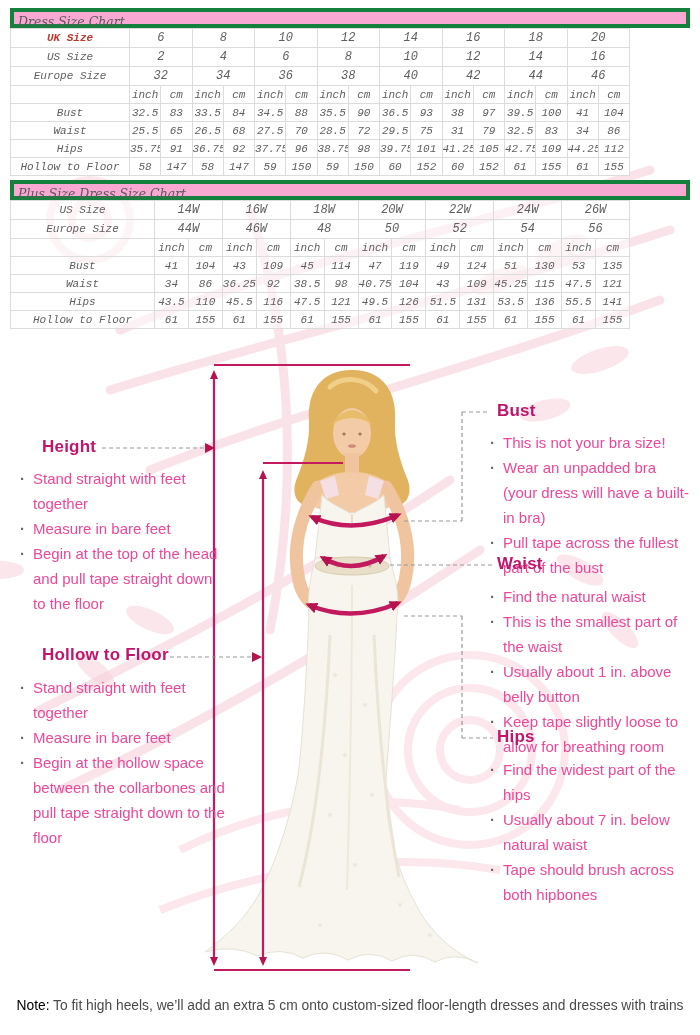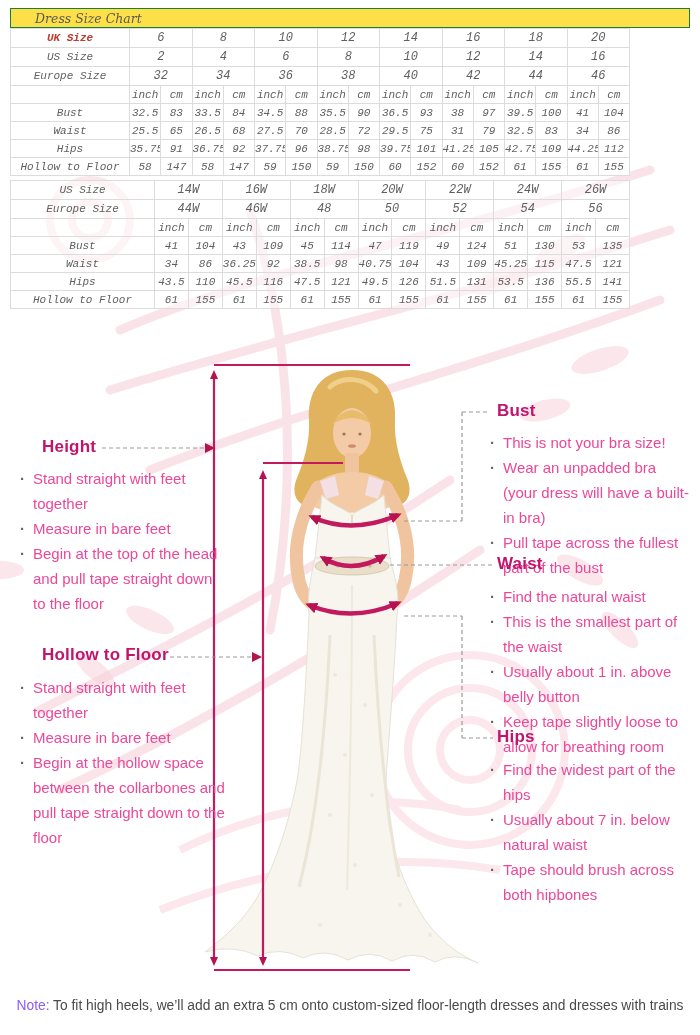--- a/index.html
+++ b/index.html
@@ -4,23 +4,23 @@
 <style>
   html,body{margin:0;padding:0;background:#fff;}
   .page{position:relative;width:700px;height:1035px;background:#fff;overflow:hidden;
         font-family:"Liberation Sans",sans-serif;}
   
   .watermark{position:absolute;left:0;top:150px;z-index:0;pointer-events:none;}
   
   .table-wrap{position:absolute;left:10px;width:680px;z-index:1;}
   .t1{top:8px;}
   .t2{top:180px;}
-  .table-title{height:20px;line-height:20px;background:#fde047;color:#5a5a5a;
-    font-family:"DejaVu Serif",serif;font-style:italic;font-size:12.5px;padding-left:24px;
-    border:1px solid #15803d;box-sizing:border-box;}
+  .table-title{height:20px;line-height:20px;background:#f9a8d4;color:#5a5a5a;
+    font-family:"DejaVu Serif",serif;font-style:italic;font-size:12.5px;padding-left:4px;
+    border:4px solid #15803d;box-sizing:border-box;}
   table.size-table{border-collapse:collapse;width:620px;table-layout:fixed;
     font-family:Liberation Mono, monospace;font-style:italic;color:#5f5f5f;}
   table.size-table td{border:1px solid #dcdcdc;text-align:center;height:17px;
     font-size:11px;padding:0;overflow:hidden;white-space:nowrap;}
   table.size-table td.sz{font-size:12px;height:18px;}
   .t1 td.lbl{width:118px;}
   .t2 td.lbl{width:143px;}
   td.hl{color:#bf3a2f;font-weight:bold;}
   .t1 table.size-table td{background:#fff;}
   .t2 table.size-table td{background:rgba(255,255,255,0.55);}
@@ -31,21 +31,21 @@
   .overlay{z-index:2;}
   .guide{position:absolute;z-index:3;}
   .guide-label{font-size:17px;font-weight:bold;color:#c0156c;letter-spacing:0.2px;}
   ul.bullets{list-style:none;margin:0;padding:0;width:205px;font-size:15px;
     line-height:25px;color:#ec4899;}
   ul.bullets li{position:relative;padding-left:13px;}
   ul.bullets li::before{content:"\00B7";position:absolute;left:0;top:0;font-weight:bold;color:#666;}
   
   .note{position:absolute;left:0;top:998px;width:700px;text-align:center;z-index:3;
     font-size:13.8px;color:#4a4a4a;}
-  .note-prefix{color:#8b5cf6;}
+  .note-prefix{color:#000000;}
 </style>
 </head>
 <body>
 
 <div class="page">
 
   <svg class="watermark" width="700" height="830" viewBox="0 0 700 830">
     <g stroke="#f5c9d5" stroke-width="9" fill="none" opacity="0.5" stroke-linecap="round">
       <path d="M120,180 C260,120 430,90 650,20"></path>
       <path d="M110,240 C270,190 450,150 670,80"></path>
@@ -206,20 +206,21 @@
             <td class="val">61</td>
             <td class="val">155</td>
             <td class="val">61</td>
             <td class="val">155</td>
           </tr>
         </tbody>
       </table>
   </div>
 
   <div class="table-wrap t2">
+    <div class="table-title">Plus Size Dress Size Chart</div>
     <table class="size-table">
         <tbody>
           <tr>
             <td class="lbl">US Size</td>
             <td class="sz" colspan="2">14W</td>
             <td class="sz" colspan="2">16W</td>
             <td class="sz" colspan="2">18W</td>
             <td class="sz" colspan="2">20W</td>
             <td class="sz" colspan="2">22W</td>
             <td class="sz" colspan="2">24W</td>

